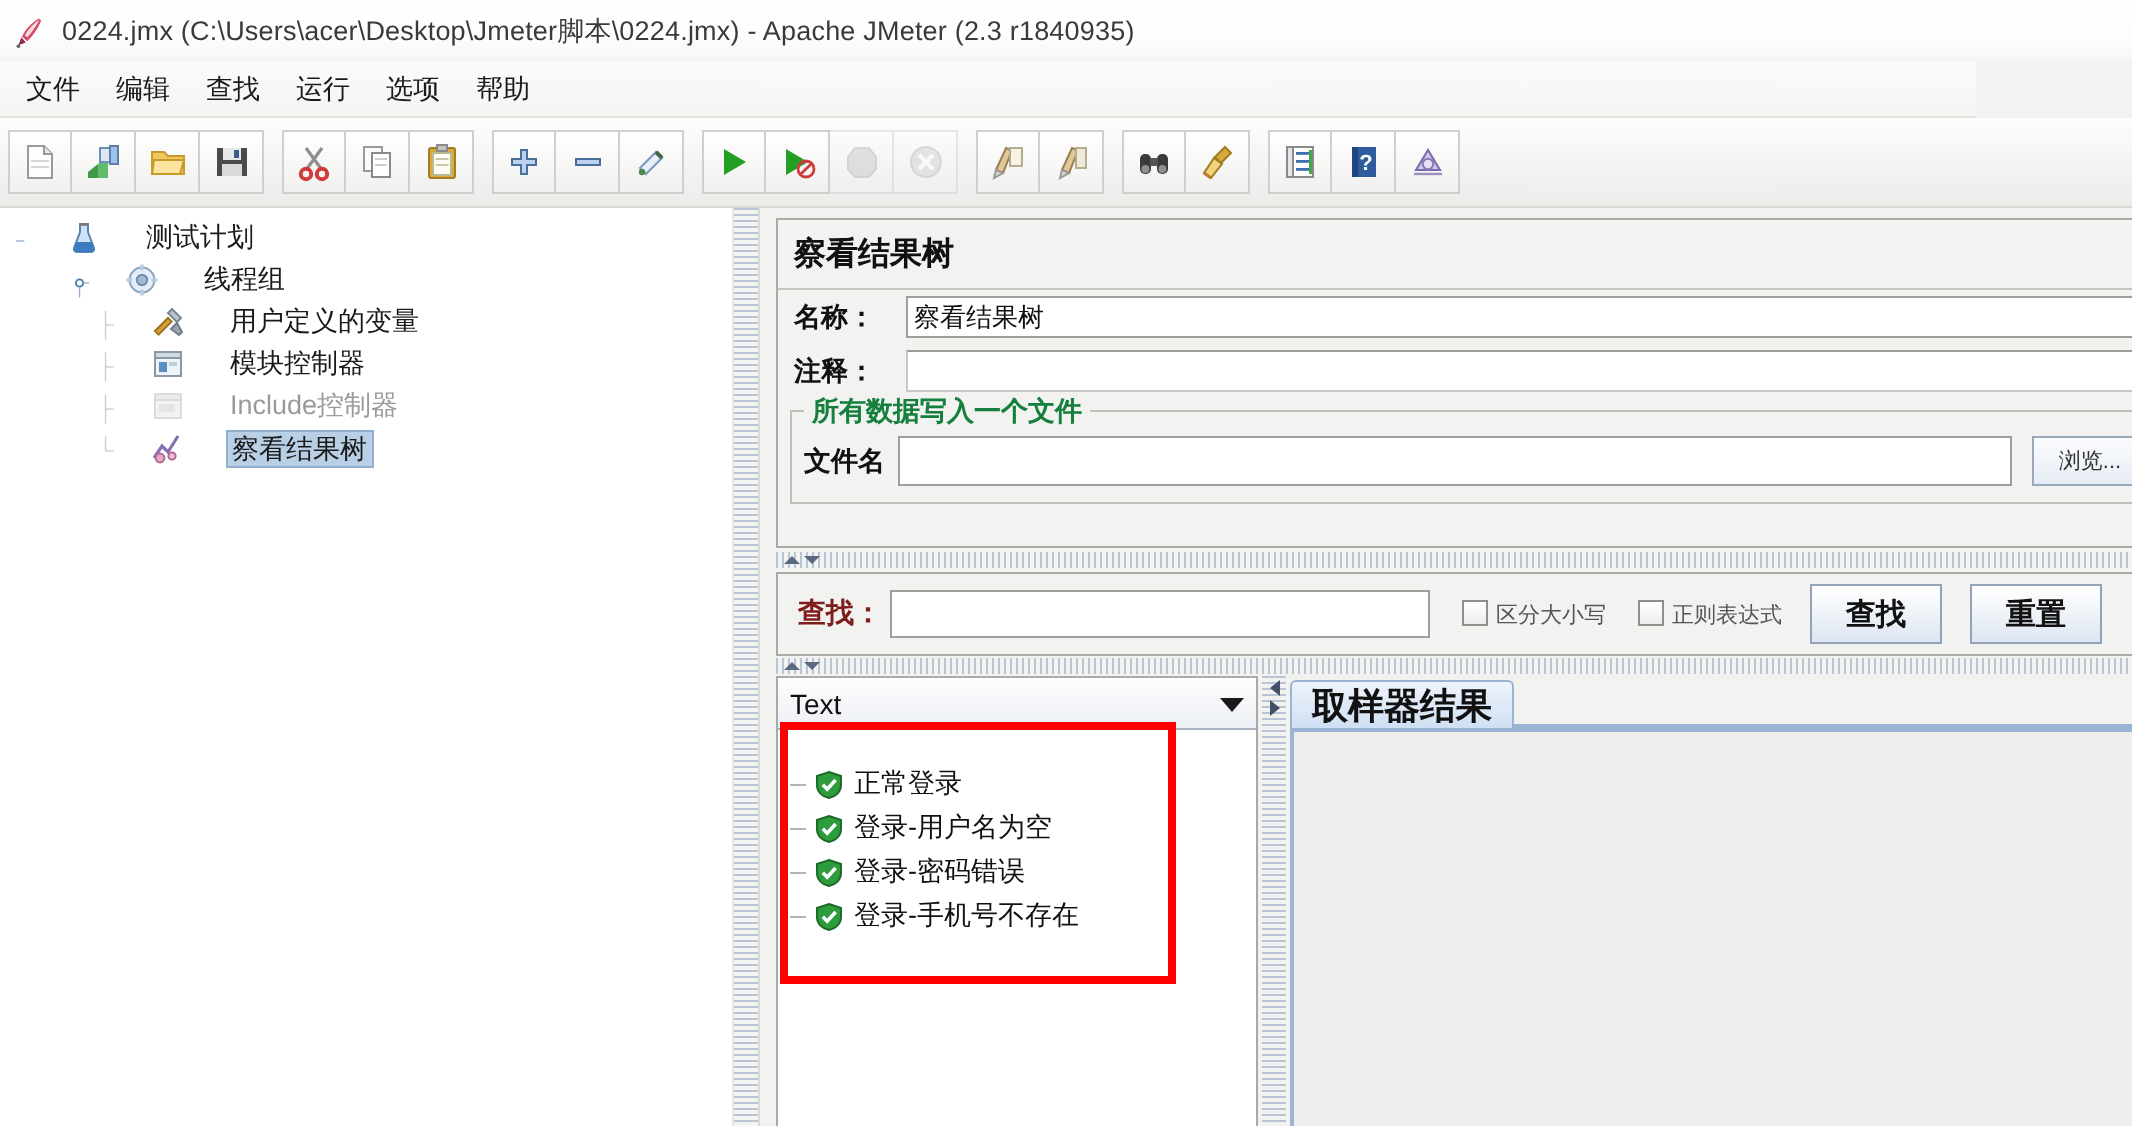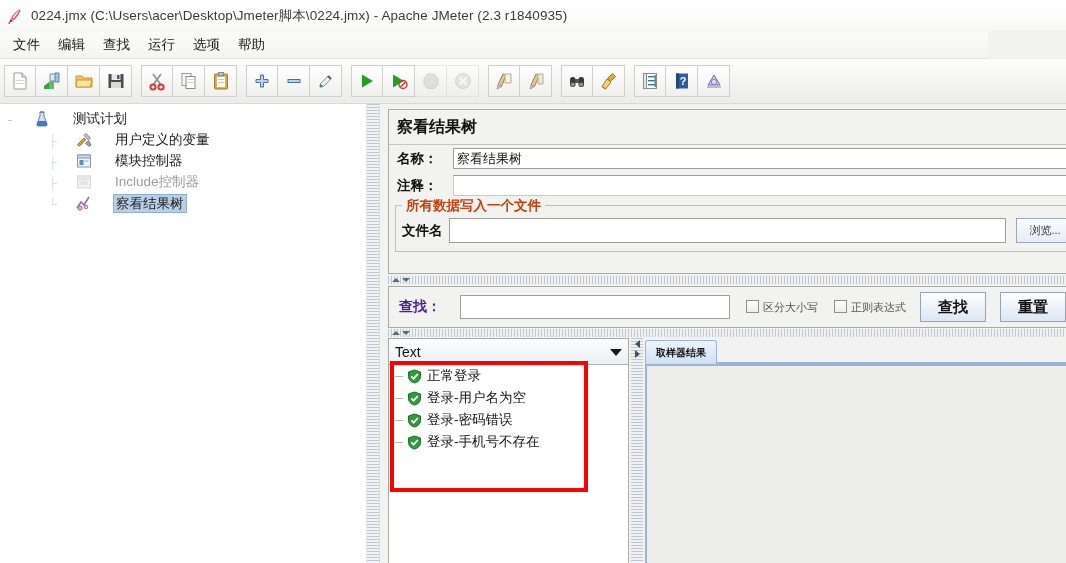--- a/index.html
+++ b/index.html
@@ -110,21 +110,21 @@
     padding: 0 3px; line-height: 19px; outline: none;
   }
   .cfg-input.flat { border: 1px solid #c8c8c4; border-top-color:#9e9e9a; }
 
   .groupbox {
     margin: 6px 6px 0 6px; border: 1px solid #bfbfbb; position: relative;
     padding: 12px 6px 8px 6px;
   }
   .groupbox > .gb-title {
     position: absolute; top: -9px; left: 6px; background: #f2f2f0;
-    font-size: 13.5px; font-weight: bold; color: #c2410c; padding: 0 4px;
+    font-size: 13.5px; font-weight: bold; color: #15803d; padding: 0 4px;
   }
   .file-row { display: flex; align-items: center; }
   .file-label { font-size: 13.5px; font-weight: bold; color: #111; margin-right: 6px; }
   .file-input {
     flex: 1 1 auto; height: 25px; background: #ffffff; border: 1px solid #9e9e9a;
   }
   .browse-btn {
     margin-left: 10px; width: 58px; height: 25px;
     border: 1px solid #9aa8bb; background: linear-gradient(to bottom,#fbfcfe,#e6ecf5);
     font-size: 11px; color: #333; display: flex; align-items: center; justify-content: center;
@@ -143,21 +143,21 @@
   }
   .tri-up { border-bottom: 4px solid #5a6a80; }
   .tri-dn { border-top: 4px solid #5a6a80; }
 
   
   .searchbar {
     position: absolute; left: 8px; top: 182px; width: 1050px; height: 42px;
     background: #f2f2f0; border: 1px solid #a9a9a5;
     display: flex; align-items: center; padding: 0 10px;
   }
-  .s-label { font-size: 14px; font-weight: bold; color: #4c1d95; margin-right: 19px; }
+  .s-label { font-size: 14px; font-weight: bold; color: #7f1d1d; margin-right: 4px; }
   .s-input {
     width: 270px; height: 24px; background: #ffffff; border: 1px solid #9e9e9a;
     font-size: 13px; padding: 0 4px; outline: none;
   }
   .chk-wrap { display: flex; margin-left: 16px; }
   .chk {
     width: 13px; height: 13px; border: 1px solid #8f8f8b;
     background: linear-gradient(to bottom,#ffffff,#eeeeec); margin-right: 4px;
   }
   .chk-lbl { font-size: 11px; color: #555; white-space: nowrap; }
@@ -177,21 +177,21 @@
     height: 26px; background: linear-gradient(to bottom,#fdfdfd,#eceff4);
     border-bottom: 1px solid #aab3c0; display: flex; align-items: center;
     padding-left: 6px; position: relative;
   }
   .combo-text { font-size: 14px; font-weight: normal; color: #111; }
   .combo-arrow {
     position: absolute; right: 6px; top: 50%; margin-top: -3px;
     width: 0; height: 0; border-left: 6px solid transparent;
     border-right: 6px solid transparent; border-top: 7px solid #1a1a1a;
   }
-  .res-list { padding: 0 0 0 0; }
+  .res-list { padding: 16px 0 0 0; }
   .res-item {
     display: flex; align-items: center; height: 22px; padding-left: 18px;
     font-size: 13.5px; color: #111; white-space: nowrap; position: relative;
   }
   .res-item .dash {
     position: absolute; left: 6px; top: 11px; width: 8px; height: 1px; background: #b5b5b5;
   }
   .shield { width: 15px; height: 15px; margin-right: 5px; flex: 0 0 auto; }
 
   .vsplit2 {
@@ -202,21 +202,21 @@
   .tri-l { width:0;height:0;border-top:4px solid transparent;border-bottom:4px solid transparent;border-right:5px solid #44506a; }
   .tri-r { width:0;height:0;border-top:4px solid transparent;border-bottom:4px solid transparent;border-left:5px solid #44506a; }
 
   .res-right {
     position: absolute; left: 265px; top: 234px; width: 793px; height: 229px;
     background: #f2f2f0;
   }
   .tabrow { height: 26px; display: flex; align-items: flex-end; position: relative; }
   .tab {
     height: 24px; padding: 0 10px; display: flex; align-items: center;
-    font-size: 10px; font-weight: bold; color: #111;
+    font-size: 18px; font-weight: bold; color: #111;
     background: linear-gradient(to bottom,#eef3fb,#cfe0f3);
     border: 1px solid #9bb4d4; border-bottom: none;
     border-radius: 3px 3px 0 0;
   }
   .tabrow-fill {
     flex: 1 1 auto; height: 2px; border-bottom: 2px solid #9bb4d4; align-self: flex-end;
   }
   .tab-body {
     position: absolute; left: 0; top: 26px; right: 0; bottom: 0;
     background: #ededeb; border: 2px solid #9bb4d4; border-top: 2px solid #9bb4d4;
@@ -494,20 +494,43 @@
         <span class="ticon">
           <svg width="18" height="18" viewBox="0 0 18 18">
             <path d="M7 2 h4 v4 l3 8 a1.5 1.5 0 0 1 -1.4 2 H5.4 A1.5 1.5 0 0 1 4 14 l3 -8 z" fill="#cfe2f5" stroke="#5b84b5"></path>
             <path d="M5.2 11 h7.6 l1.2 3 a1.5 1.5 0 0 1 -1.4 2 H5.4 A1.5 1.5 0 0 1 4 14 z" fill="#3d7cc0"></path>
             <rect x="6.8" y="1.5" width="4.4" height="1.4" fill="#7a7a7a"></rect>
           </svg>
         </span>
         <span class="tlabel">测试计划</span>
       </div>
 
+      <div class="tnode">
+        <span class="tindent" style="width:13px"></span>
+        <span class="thandle">
+          <svg class="elbow" width="13" height="21" viewBox="0 0 13 21">
+            <circle cx="4" cy="10.5" r="2.6" fill="#ffffff" stroke="#4a7fb5" stroke-width="1.4"></circle>
+            <line x1="6.8" y1="10.5" x2="11" y2="10.5" stroke="#9ab0cc" stroke-width="1"></line>
+            <line x1="4" y1="13.2" x2="4" y2="21" stroke="#9ab0cc" stroke-width="1"></line>
+          </svg>
+        </span>
+        <span class="ticon">
+          <svg width="18" height="18" viewBox="0 0 18 18">
+            <circle cx="9" cy="9" r="6.2" fill="#e7eef7" stroke="#8aa6c4"></circle>
+            <circle cx="9" cy="9" r="2.6" fill="#9fb9d4" stroke="#6f8fb0"></circle>
+            <g fill="#b9cde2">
+              <rect x="8.2" y="1.2" width="1.6" height="3"></rect>
+              <rect x="8.2" y="13.8" width="1.6" height="3"></rect>
+              <rect x="1.2" y="8.2" width="3" height="1.6"></rect>
+              <rect x="13.8" y="8.2" width="3" height="1.6"></rect>
+            </g>
+          </svg>
+        </span>
+        <span class="tlabel">线程组</span>
+      </div>
 
       <div class="tnode">
         <span class="tindent" style="width:26px"></span>
         <span class="thandle">
           <svg class="elbow" width="13" height="21" viewBox="0 0 13 21">
             <line x1="4" y1="0" x2="4" y2="21" stroke="#c3ced9" stroke-width="1"></line>
             <line x1="4" y1="10.5" x2="10" y2="10.5" stroke="#c3ced9" stroke-width="1"></line>
           </svg>
         </span>
         <span class="ticon">

